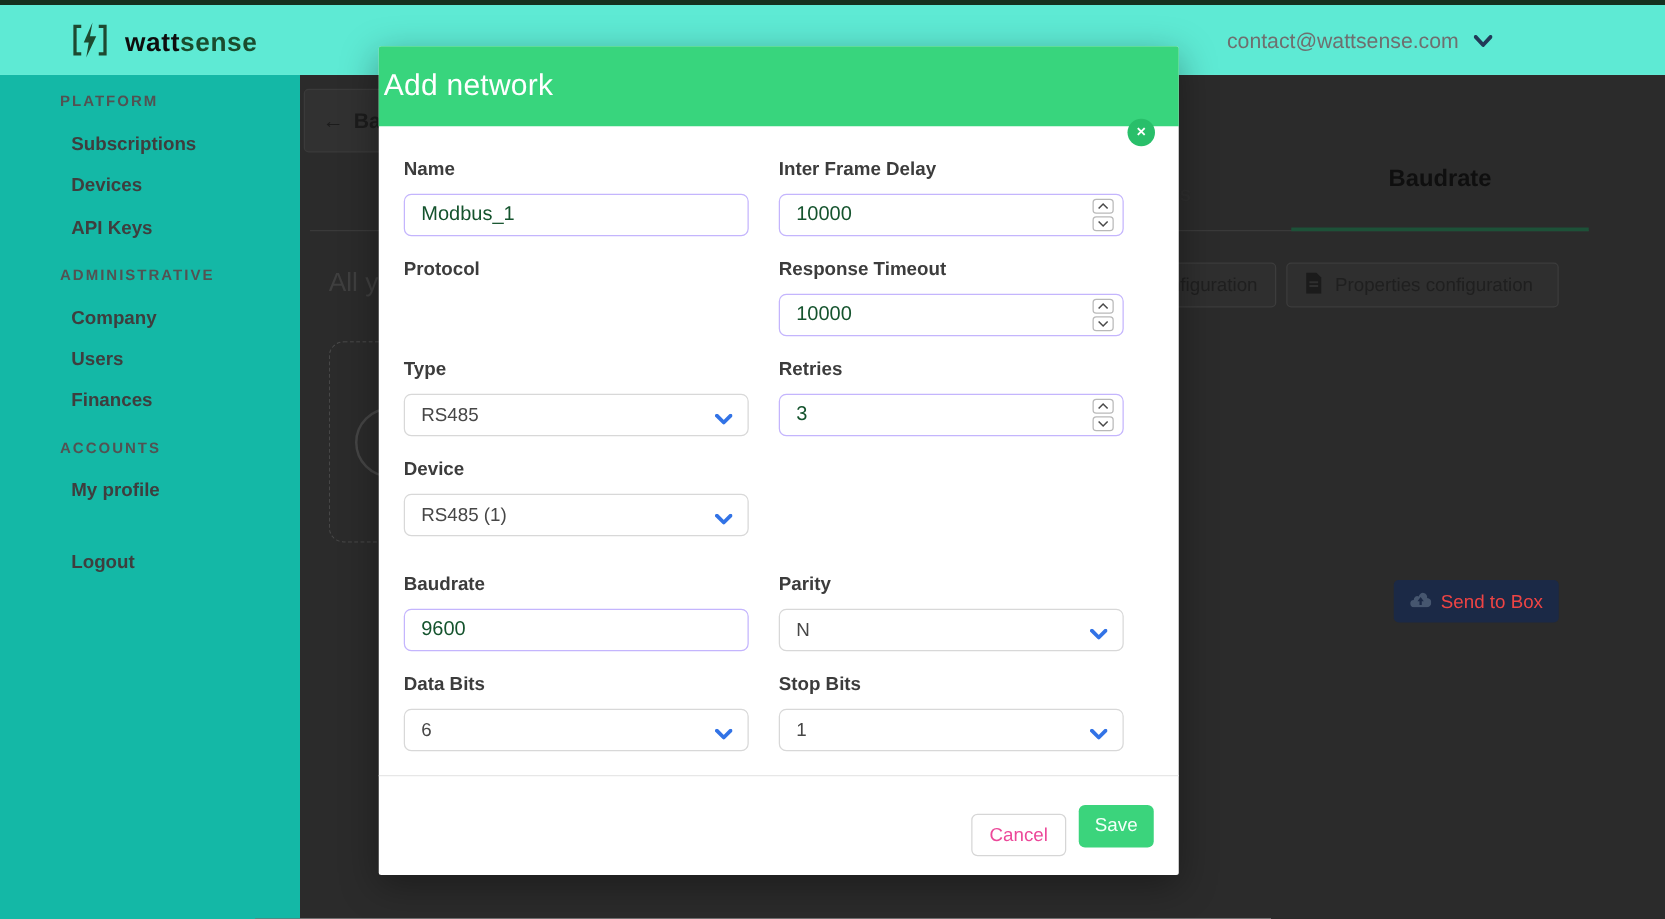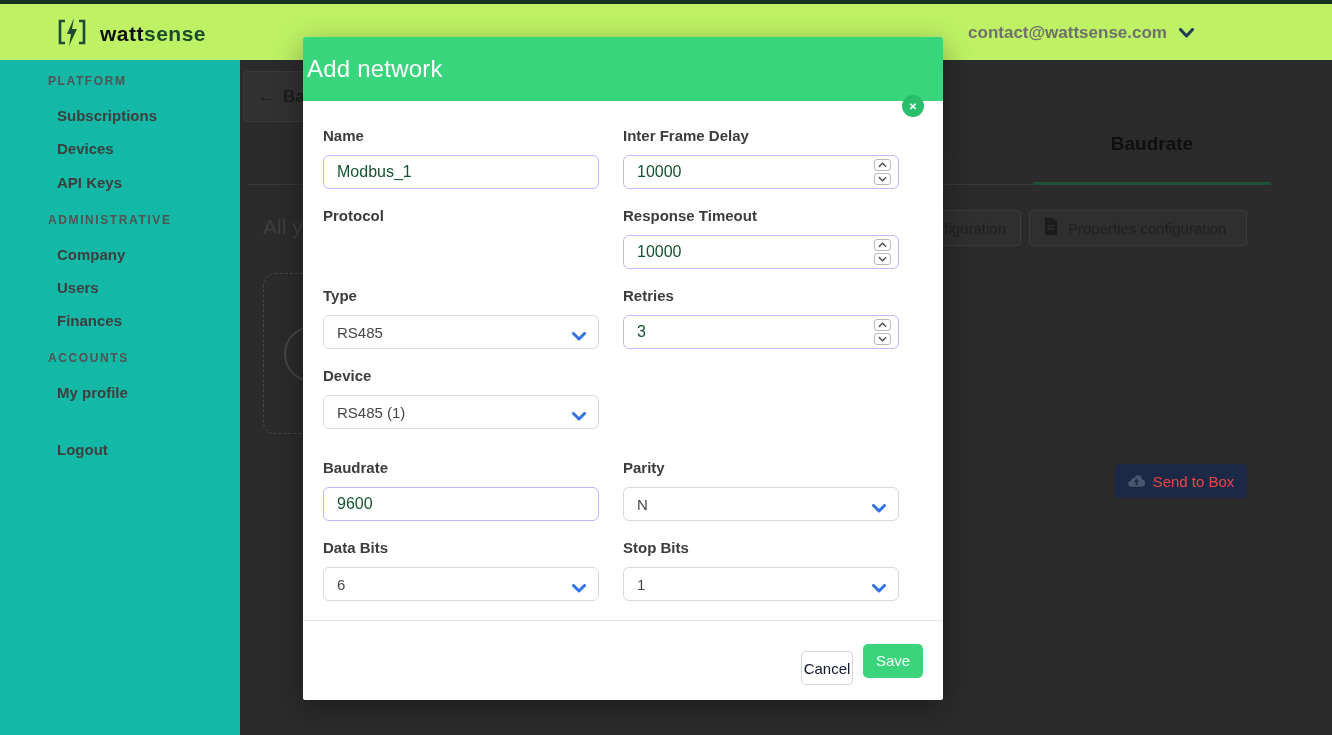--- a/index.html
+++ b/index.html
@@ -2,28 +2,28 @@
 <html><head>
 <meta charset="utf-8">
 <style>
   * { margin:0; padding:0; box-sizing:border-box; }
   html,body { width:1332px; height:735px; }
   body { font-family:"Liberation Sans", sans-serif; }
   .page { position:relative; width:1332px; height:735px; background:#2b2b2b; overflow:hidden; }
 
   
   .topstrip { position:absolute; left:0; top:0; width:100%; height:4px; background:#15311f; }
-  .topbar { position:absolute; left:0; top:4px; width:100%; height:56px; background:#bef264;
+  .topbar { position:absolute; left:0; top:4px; width:100%; height:56px; background:#5eead4;
             border-bottom:1px solid rgba(255,255,255,0.03); }
   .brand { position:absolute; left:56px; top:13px; display:flex; align-items:center; gap:12px; }
   .brand-name { font-size:21px; font-weight:700; letter-spacing:.5px; }
   .brand-name .watt { color:#0e0e0e; }
   .brand-name .sense { color:#1a4c2e; }
   .account { position:absolute; right:138px; top:19px; display:flex; align-items:flex-end; gap:12px;
-             font-size:17px; color:#6f6f6f; cursor:pointer;font-weight:bold; }
+             font-size:17px; color:#6f6f6f; cursor:pointer; }
 
   .sidebar { position:absolute; left:0; top:60px; width:240px; height:675px; background:#14b8a6; }
   .nav { padding:14px 0 0 48px; }
   .nav-label { font-size:12px; font-weight:700; letter-spacing:1.6px; color:#525252; margin-bottom:19px; }
   .nav-item { font-size:15px; font-weight:600; color:#3e3e3e; margin-bottom:16px; padding-left:9px; cursor:pointer; }
   .nav-item.devices { margin-bottom:17px; }
   .nav-gap { height:6px; }
   .nav-item.logout { margin-top:40px; }
 
   .back-btn { position:absolute; left:243px; top:71px; width:120px; height:51px;
@@ -76,22 +76,22 @@
   .control input.plain { padding-right:13px; }
   .select-box { width:100%; height:34px; border:1px solid #d8d8d8; border-radius:6px; background:#fff;
                 display:flex; align-items:center; padding:0 34px 0 13px; font-size:15px; color:#474747; cursor:pointer; }
   .select-chevron { position:absolute; right:13px; top:12px; }
   .spinners { position:absolute; right:8px; top:4px; display:flex; flex-direction:column; gap:2px; }
   .spin-btn { width:17px; height:12px; border:1px solid #b9b9b9; border-radius:3px; background:#fff;
               display:flex; align-items:center; justify-content:center; cursor:pointer; }
 
   .modal-footer { height:80px; border-top:1px solid #e7e7e7; display:flex; align-items:center;
                   justify-content:flex-end; gap:10px; padding-right:20px; }
-  .btn-cancel { width:52px; height:34px; background:#fff; border:1px solid #d6d6d6; border-radius:5px;
-                font-size:15px; color:#0f172a; display:flex; align-items:center; justify-content:center; cursor:pointer;margin-top:15px; }
+  .btn-cancel { width:76px; height:34px; background:#fff; border:1px solid #d6d6d6; border-radius:5px;
+                font-size:15px; color:#ec4899; display:flex; align-items:center; justify-content:center; cursor:pointer;margin-top:15px; }
   .btn-save { width:60px; height:34px; background:#3bd47c; border:none; border-radius:5px;
               font-size:15px; color:#f4fff9; display:flex; align-items:center; justify-content:center; cursor:pointer; }
 </style>
 </head>
 <body>
 
 <div class="page">
 
   <div class="topstrip"></div>
 

